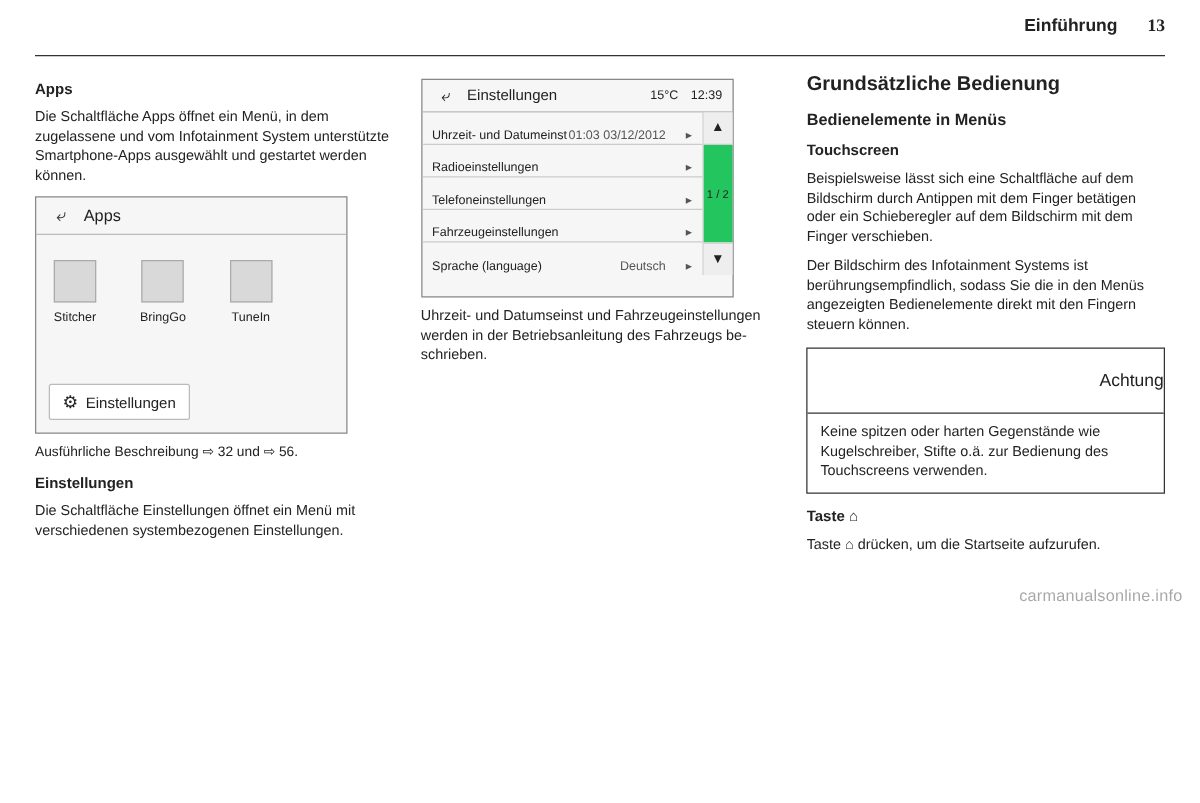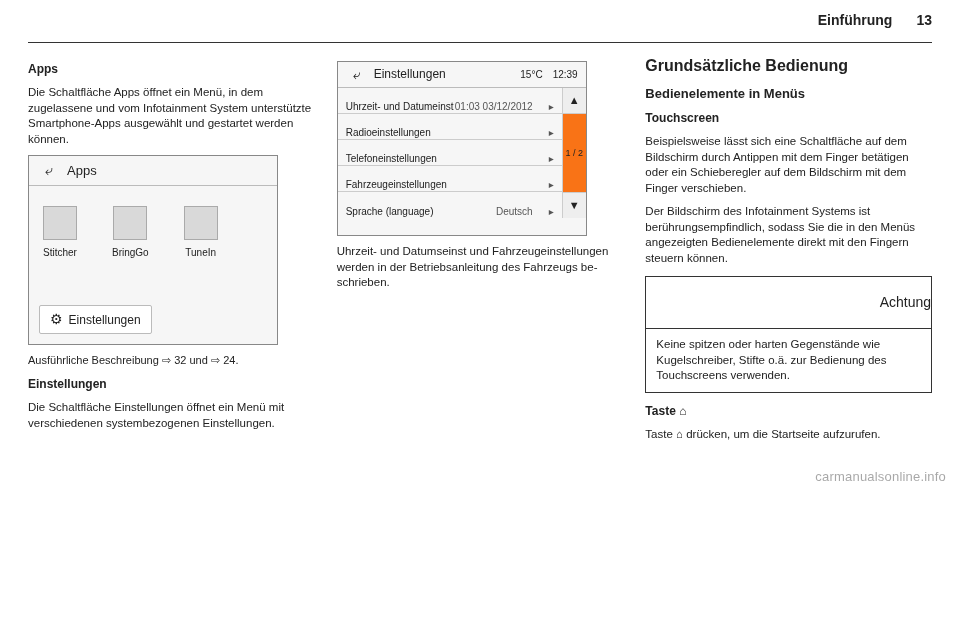--- a/index.html
+++ b/index.html
@@ -1,20 +1,20 @@
 <!DOCTYPE html>
 <html><head>
 <meta charset="utf-8">
 <style>
   * { box-sizing: border-box; margin: 0; padding: 0; }
   html, body { width: 960px; height: 642px; background: #fff; font-family: Arial, Helvetica, sans-serif; color: #222; }
   .page { position: relative; width: 960px; height: 488px; padding: 12px 28px 18px 28px; }
   .header { display: flex; justify-content: flex-end; align-items: baseline; margin-bottom: 14px; }
   .header-title { font-weight: bold; font-size: 14px; margin-right: 24px; }
-  .header-pg { font-weight: bold; font-size: 14px; }
+  .header-pg { font-weight: bold; font-size: 14px; font-family: Liberation Serif, serif; }
   .hr { border: 0; border-top: 1.5px solid #333; margin-bottom: 12px; }
   .columns { display: flex; gap: 22px; }
   .col { flex: 1 1 0; font-size: 11.5px; line-height: 1.35; }
   .col p { margin-bottom: 8px; }
   .subhead { font-weight: bold; font-size: 12px; margin-top: 6px; margin-bottom: 4px; }
   .h2 { font-weight: bold; font-size: 16px; margin-bottom: 6px; }
   .h3 { font-weight: bold; font-size: 13px; margin-bottom: 6px; }
 
   
   .shot { border: 1px solid #888; background: #f6f6f6; width: 250px; margin: 6px 0 8px 0; position: relative; }
@@ -33,21 +33,21 @@
   .shot2 .top2 .left { display: flex; align-items: center; gap: 6px; }
   .shot2 .top2 .back2 { width: 22px; height: 16px; display: flex; align-items: center; justify-content: center; font-size: 13px; }
   .shot2 .top2 .right { display: flex; gap: 10px; font-size: 10px; }
   .shot2 .list { display: flex; }
   .shot2 .items { flex: 1; }
   .shot2 .row { border-bottom: 1px solid #ccc; height: 26px; display: flex; align-items: flex-end; justify-content: space-between; padding: 0 8px; font-size: 10px; }
   .shot2 .row:last-child { border-bottom: 0; }
   .shot2 .rval { color: #555; display: flex; align-items: center; gap: 16px; }
   .shot2 .scroll { width: 24px; display: flex; flex-direction: column; border-left: 1px solid #ccc; }
   .shot2 .scroll .arr { flex: 0 0 26px; display: flex; align-items: center; justify-content: center; font-size: 11px; border-bottom: 1px solid #ccc; background: #eee; }
-  .shot2 .scroll .pg { flex: 1; display: flex; align-items: center; justify-content: center; font-size: 9px; background: #f97316; }
+  .shot2 .scroll .pg { flex: 1; display: flex; align-items: center; justify-content: center; font-size: 9px; background: #22c55e; }
   .shot2 .scroll .arr:last-child { border-bottom: 0; border-top: 1px solid #ccc; }
 
   
   .achtung-box { border: 1.5px solid #333; margin: 10px 0; }
   .achtung-head { text-align: right; font-size: 14px; padding: 16px 0; border-bottom: 1.5px solid #333; }
   .achtung-body { padding: 8px 10px; font-size: 11.5px; line-height: 1.35; }
 
   .xref { font-size: 11px; }
 
   
@@ -89,21 +89,21 @@
             <span>TuneIn</span>
           </div>
         </div>
         <div class="footer-btn">
           <span class="gear">⚙</span>
           <span>Einstellungen</span>
         </div>
       </div>
 
       <p class="xref">
-        <span>Ausführliche Beschreibung </span>⇨<span> 32 und </span>⇨<span> 24.</span>
+        <span>Ausführliche Beschreibung </span>⇨<span> 32 und </span>⇨<span> 56.</span>
       </p>
 
       <p class="subhead">Einstellungen</p>
       <p>Die Schaltfläche Einstellungen öffnet ein Menü mit verschiedenen system­bezogenen Einstellungen.</p>
     </div>
 
     <div class="col">
       <div class="shot shot2">
         <div class="top2">
           <div class="left">

